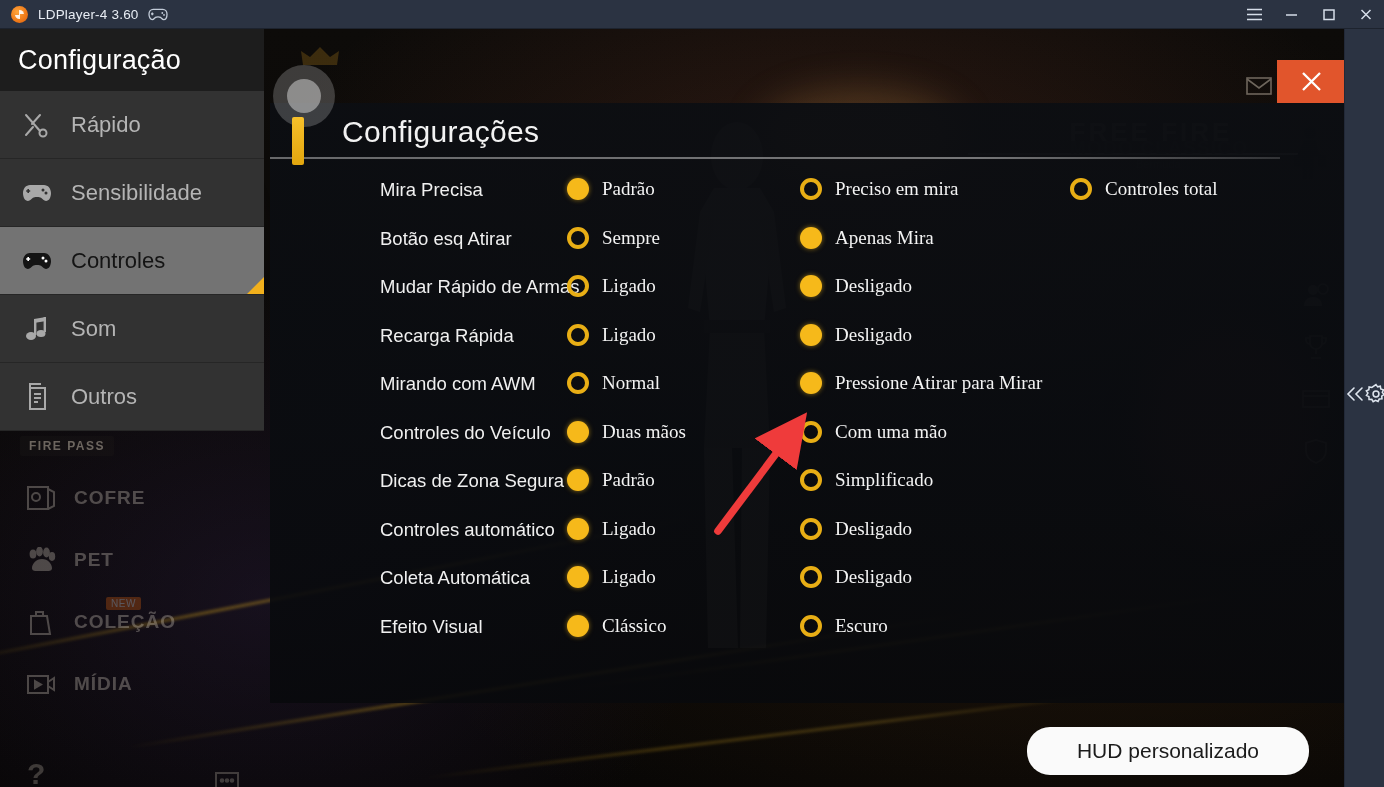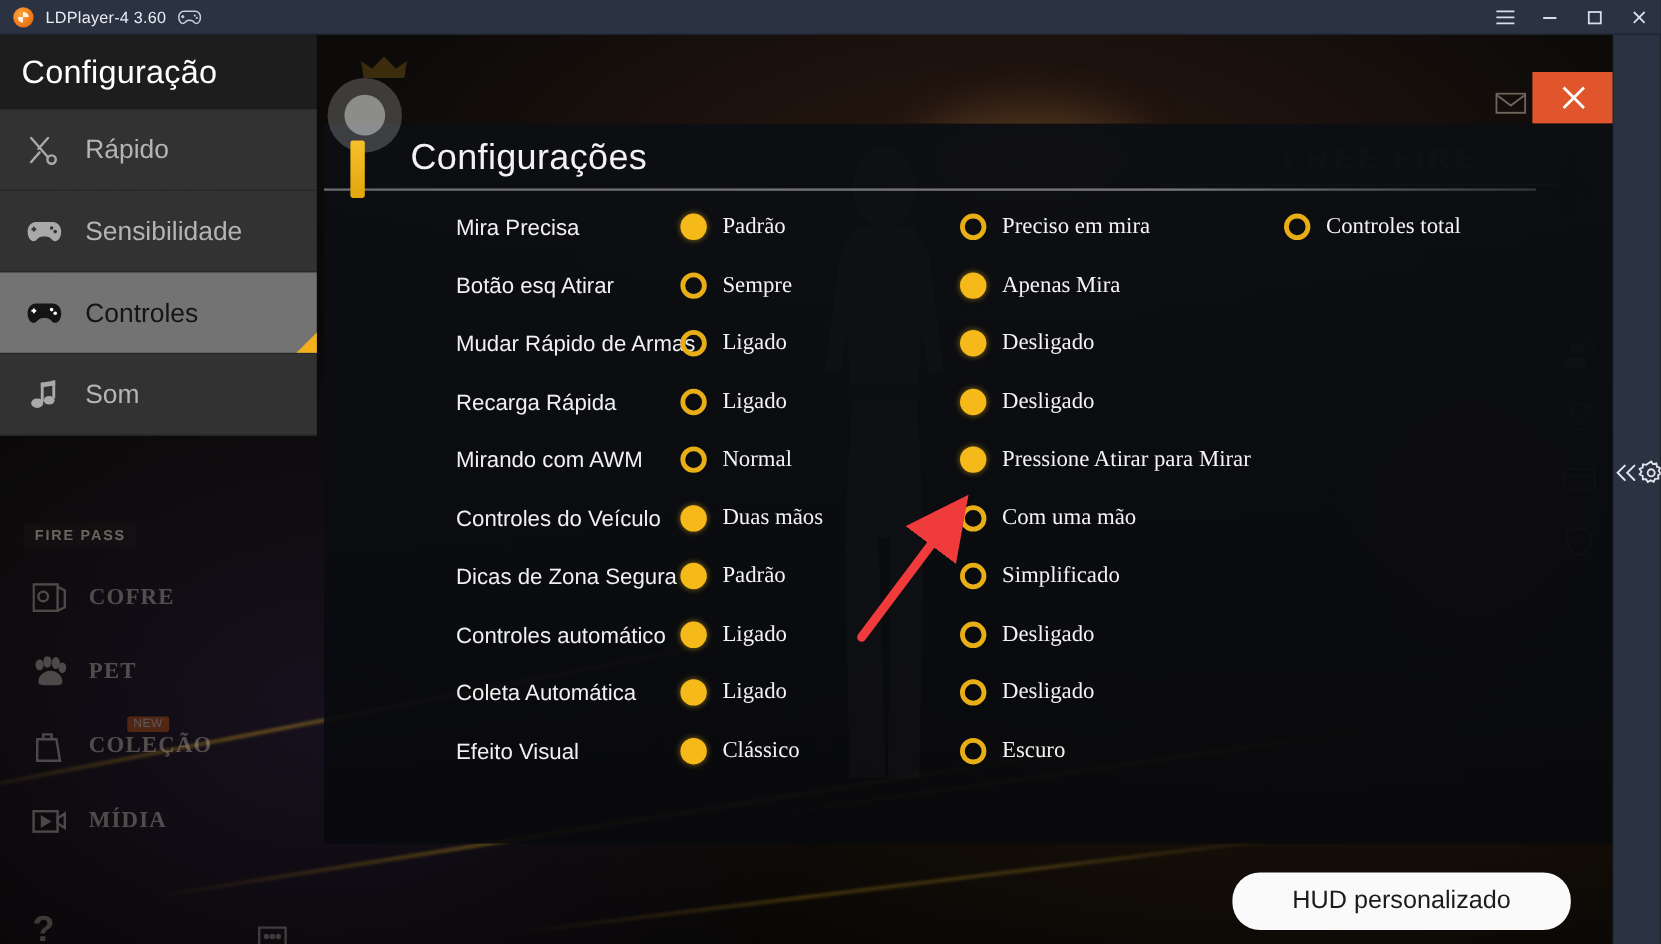--- a/index.html
+++ b/index.html
@@ -108,21 +108,21 @@
   .hud-coin{ position:absolute; color:#3a332c; font-size:19px; font-weight:bold; opacity:.9;}
   .hud-ico{ position:absolute; opacity:.30; color:#b9b0a4; }
 
   .ff-side-icons{ position:absolute; left:1296px; top:240px; width:40px; }
   .ff-side-icons div{ height:52px; display:flex; align-items:center; justify-content:center; opacity:.28; color:#cfc7ba;}
 
   
   .game-menu{ position:absolute; left:10px; top:438px; width:250px; opacity:.30; }
   .gm-item{ height:62px; display:flex; align-items:center; gap:16px; padding-left:14px; position:relative;}
   .gm-item .gm-ico{ width:34px; height:32px; color:#ded6c8; display:flex; align-items:center; justify-content:center;}
-  .gm-item .gm-txt{ color:#e6ded0; font-size:19px; font-weight:bold; letter-spacing:1px; font-family:Liberation Serif, serif;}
+  .gm-item .gm-txt{ color:#e6ded0; font-size:19px; font-weight:bold; letter-spacing:1px; font-family:Liberation Sans, sans-serif;}
   .gm-new{
     position:absolute; left:96px; top:6px; background:#e2640f; color:#fff;
     font-size:10px; font-weight:normal; padding:1px 5px; border-radius:2px; letter-spacing:.5px;
   }
   .gm-bottom-left{ position:absolute; left:22px; top:728px; opacity:.25; color:#d8cfc0;}
   .gm-bottom-chat{ position:absolute; left:214px; top:742px; opacity:.25; color:#d8cfc0;}
 
   .banner{
     position:absolute; color:#b9b0a1; font-size:12px; font-weight:bold;
     letter-spacing:1.5px; opacity:.55; background:rgba(30,28,25,.55);
@@ -574,20 +574,29 @@
           <svg width="26" height="26" viewBox="0 0 26 26" fill="currentColor">
             <path d="M10 3l12-2v4L10 7z"></path>
               <rect x="10" y="3" width="2.4" height="16"></rect>
               <rect x="19.6" y="1" width="2.4" height="15"></rect>
             <ellipse cx="7" cy="20" rx="5" ry="4"></ellipse>
               <ellipse cx="17" cy="17.5" rx="4.5" ry="3.6"></ellipse>
           </svg>
         </span>
         <span class="txt">Som</span>
       </div>
+      <div class="lds-item">
+        <span class="ico">
+          <svg width="26" height="28" viewBox="0 0 26 28" fill="none" stroke="currentColor" stroke-width="2">
+            <rect x="6" y="5" width="15" height="21"></rect>
+              <path d="M6 5V1h11M10 11h7M10 15h7M10 19h4"></path>
+          </svg>
+        </span>
+        <span class="txt">Outros</span>
+      </div>
     </div>
   </div>
 
   <div class="rtoolbar">
     <div class="rtool">
       <svg width="20" height="16" viewBox="0 0 20 16" fill="none" stroke="currentColor" stroke-width="1.6" stroke-linecap="round">
           <path d="M9 2L3 8l6 6M17 2l-6 6 6 6"></path>
         </svg>
     </div>
     <div class="rtool">

